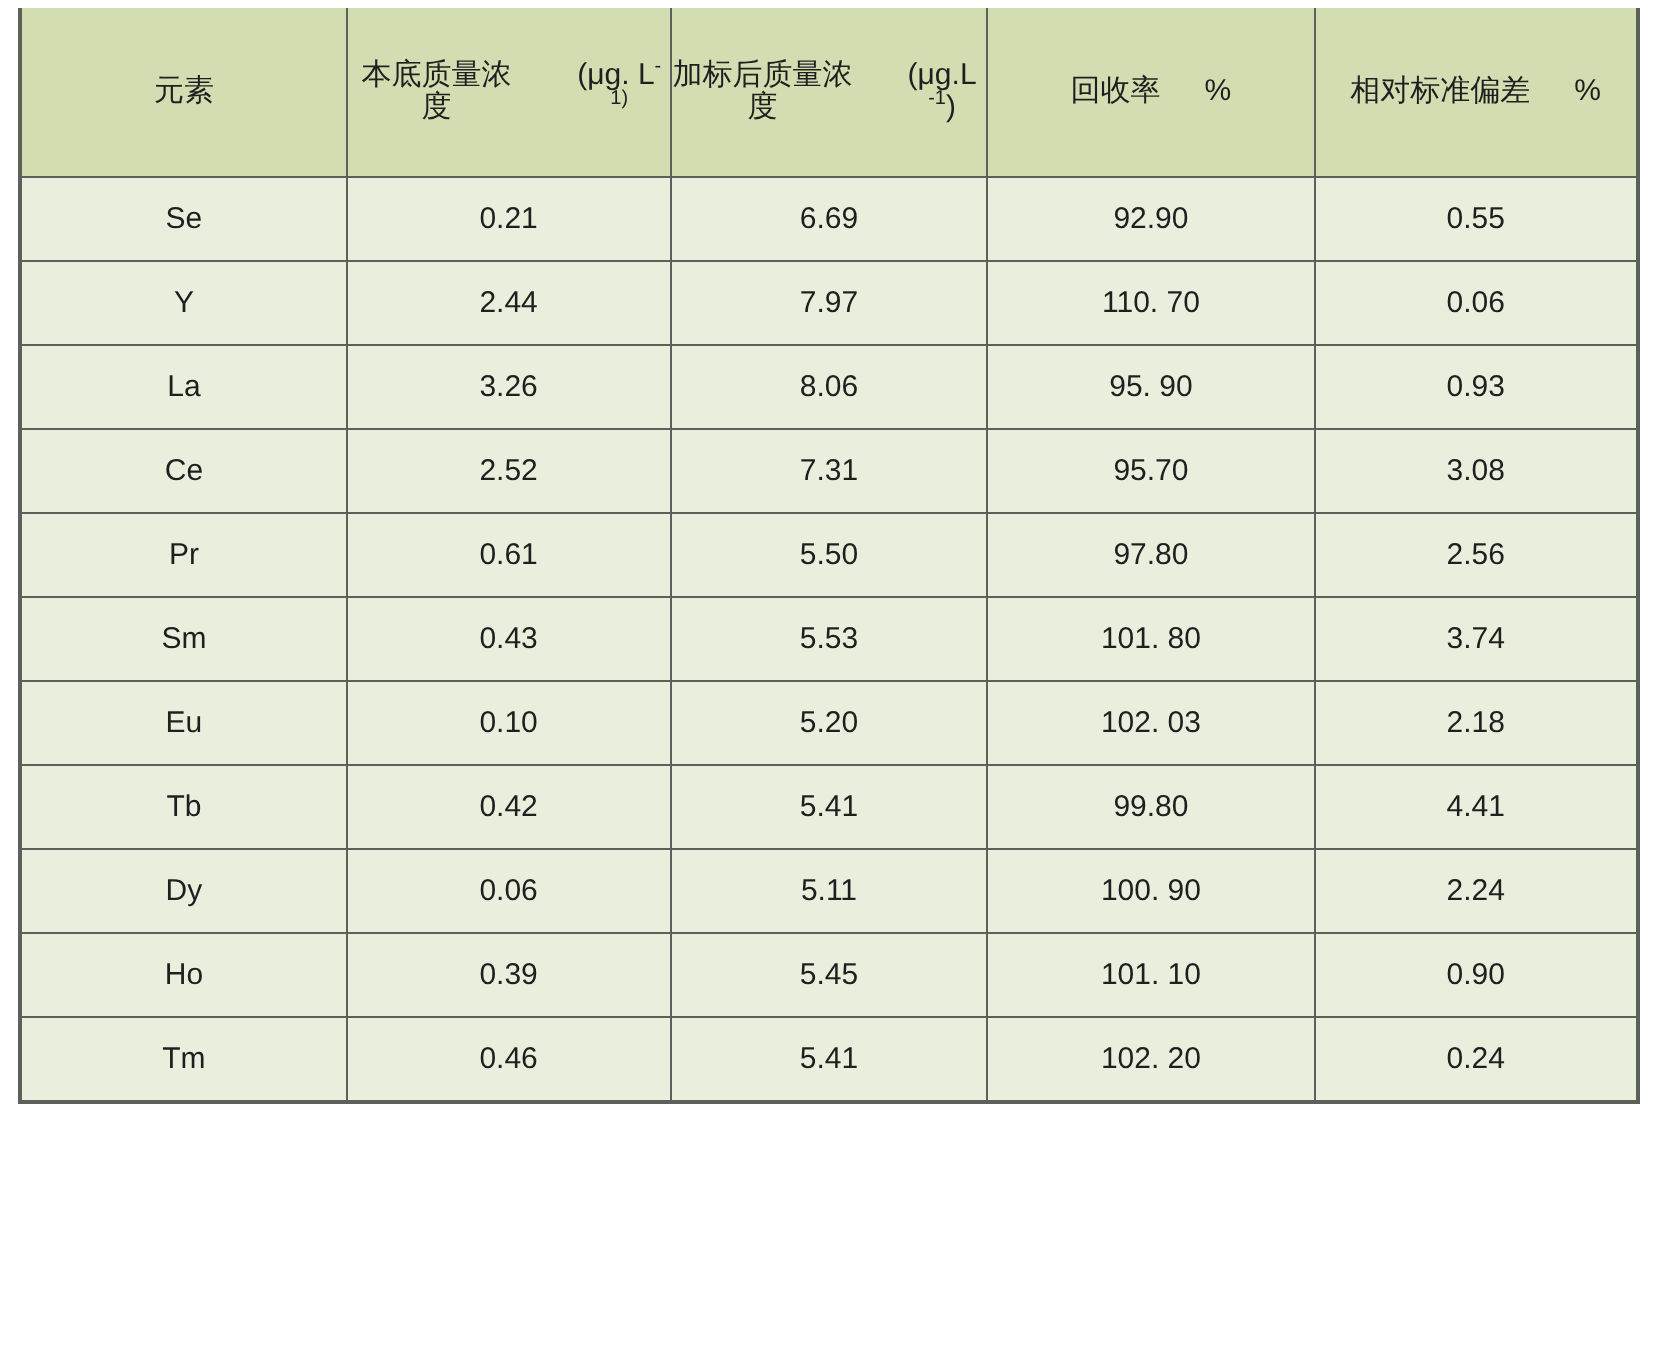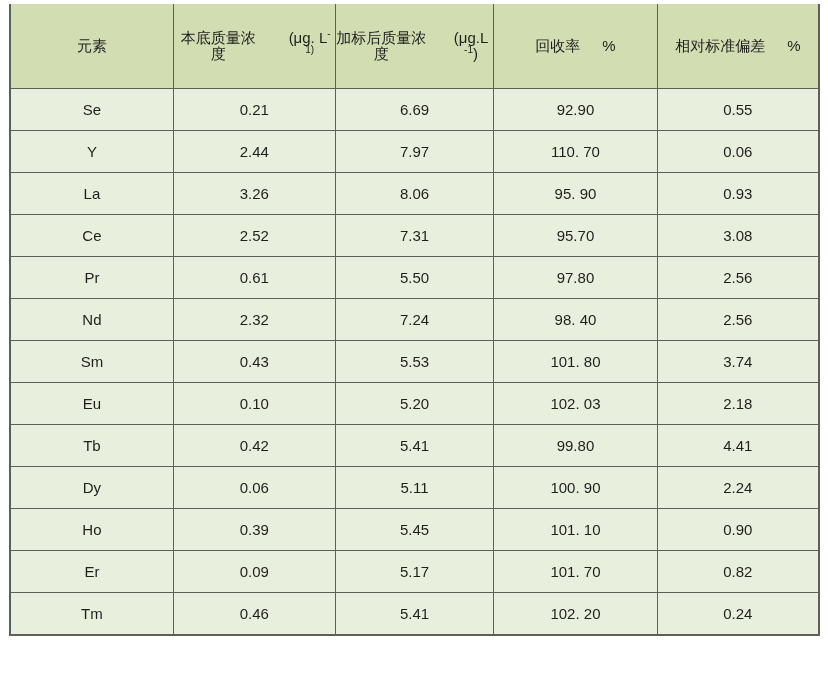--- a/index.html
+++ b/index.html
@@ -138,27 +138,20 @@
           <td>3.08</td>
         </tr>
         <tr>
           <td>Pr</td>
           <td>0.61</td>
           <td>5.50</td>
           <td>97.80</td>
           <td>2.56</td>
         </tr>
         <tr>
-          <td>Nd</td>
-          <td>2.32</td>
-          <td>7.24</td>
-          <td>98. 40</td>
-          <td>2.56</td>
-        </tr>
-        <tr>
           <td>Sm</td>
           <td>0.43</td>
           <td>5.53</td>
           <td>101. 80</td>
           <td>3.74</td>
         </tr>
         <tr>
           <td>Eu</td>
           <td>0.10</td>
           <td>5.20</td>
@@ -180,27 +173,20 @@
           <td>2.24</td>
         </tr>
         <tr>
           <td>Ho</td>
           <td>0.39</td>
           <td>5.45</td>
           <td>101. 10</td>
           <td>0.90</td>
         </tr>
         <tr>
-          <td>Er</td>
-          <td>0.09</td>
-          <td>5.17</td>
-          <td>101. 70</td>
-          <td>0.82</td>
-        </tr>
-        <tr>
           <td>Tm</td>
           <td>0.46</td>
           <td>5.41</td>
           <td>102. 20</td>
           <td>0.24</td>
         </tr>
       </tbody>
   </table>
 </div>
 

